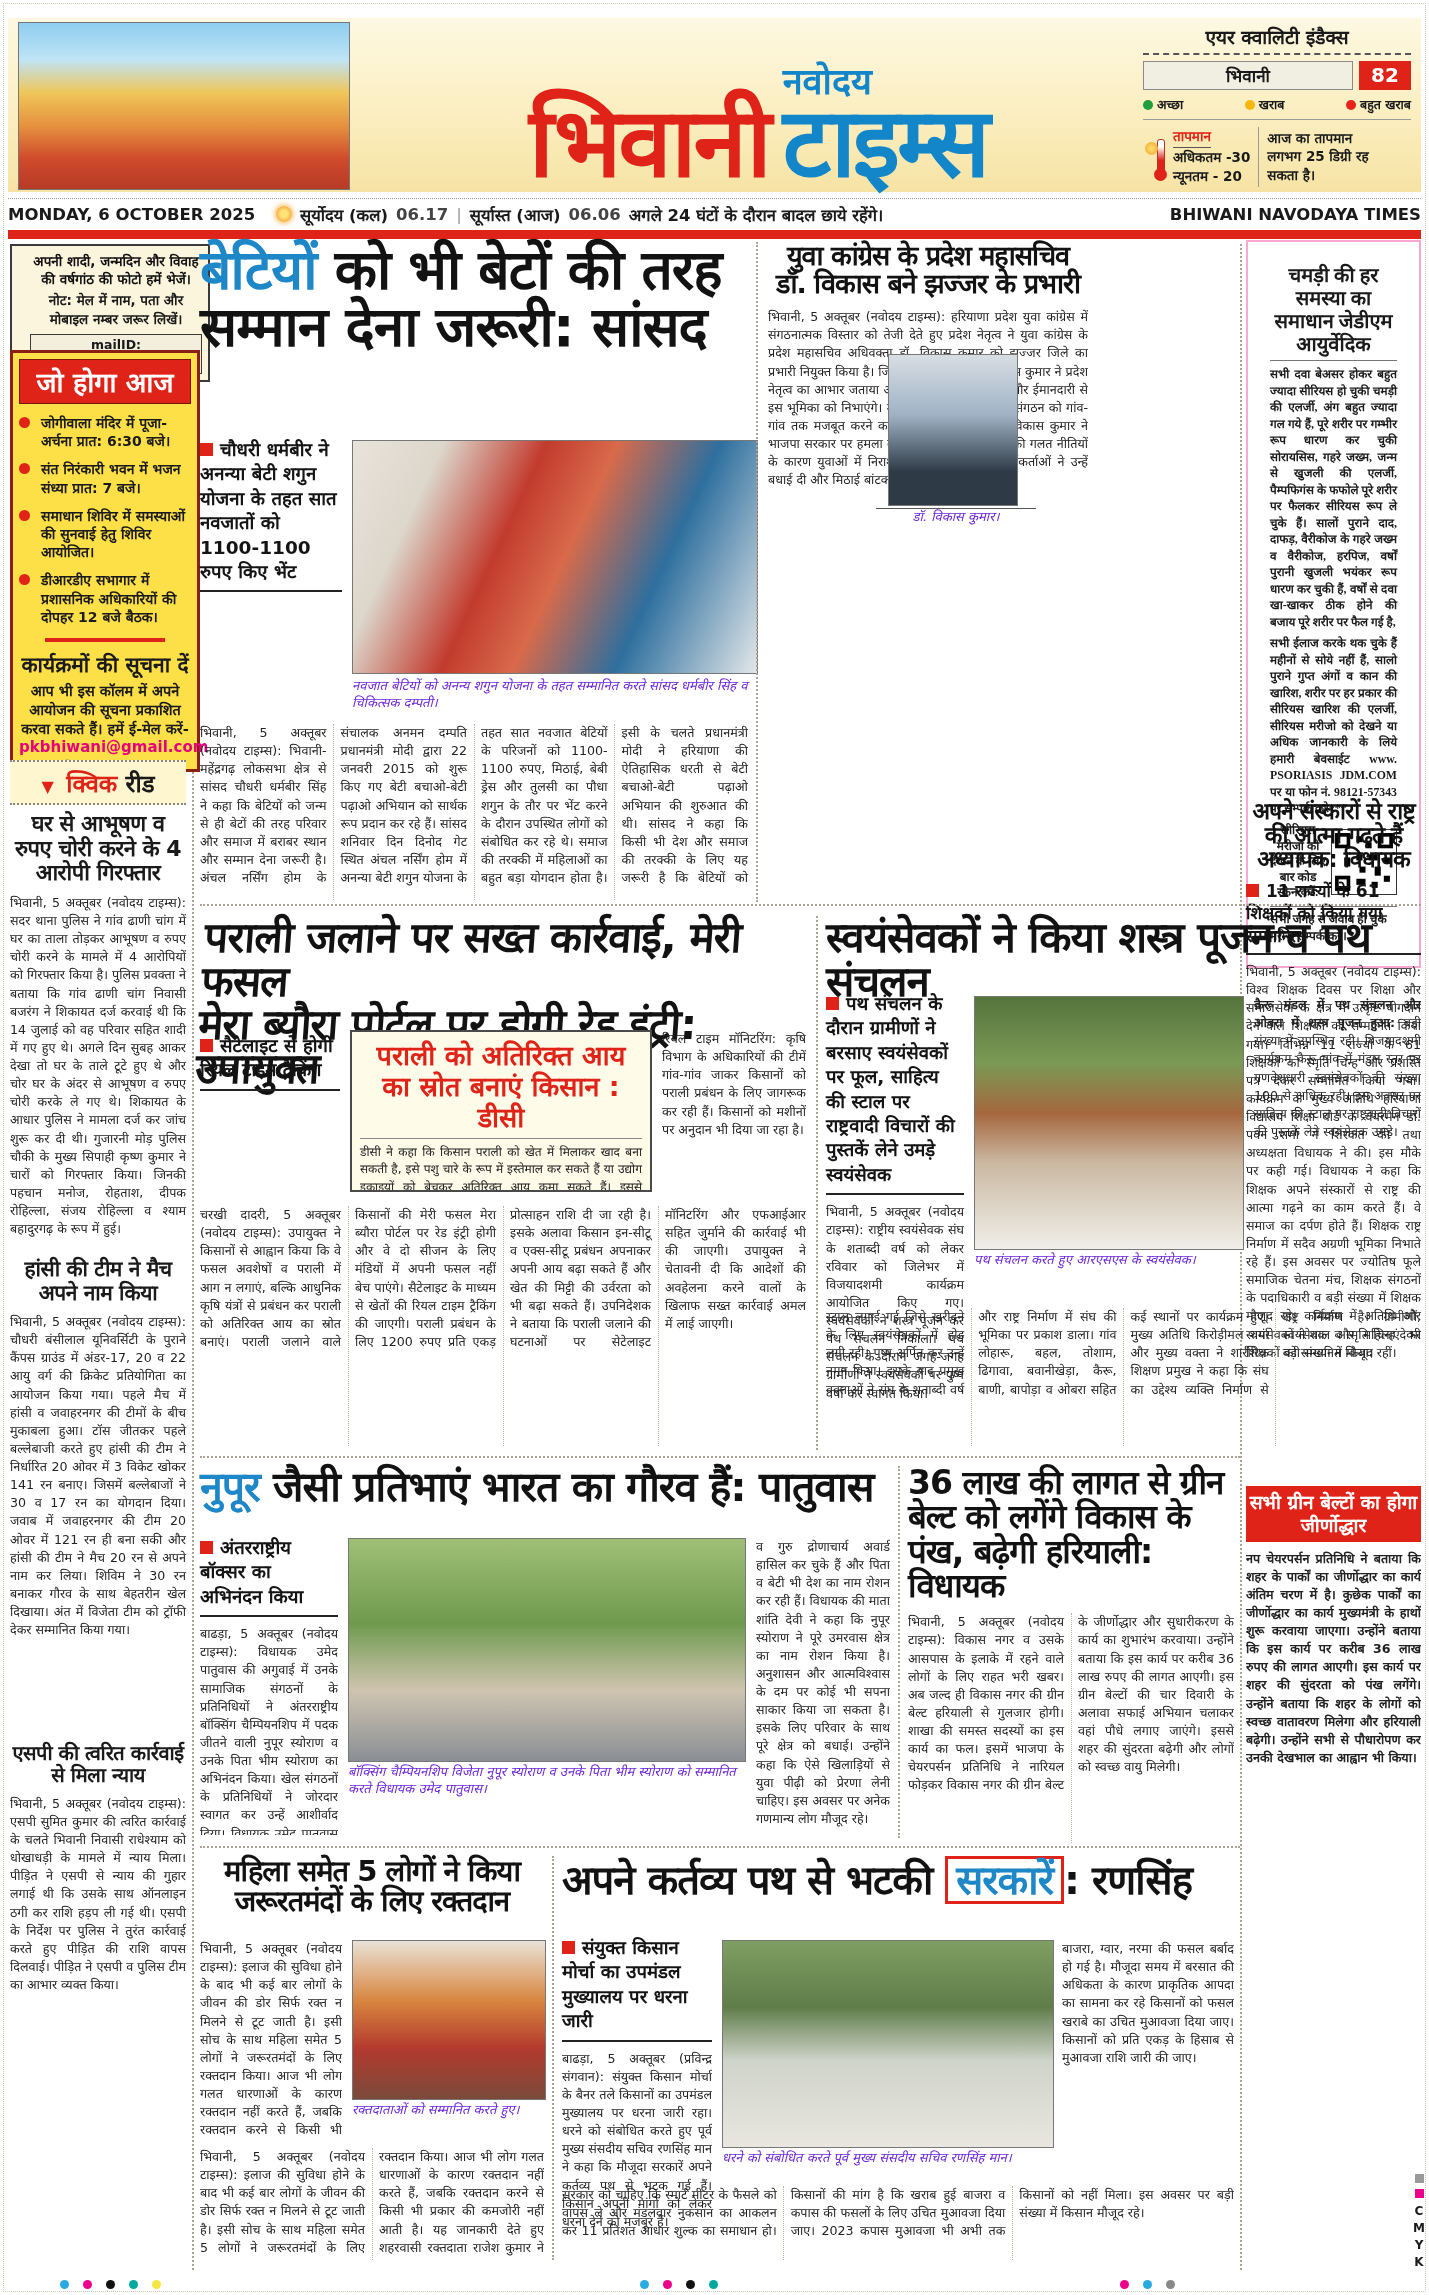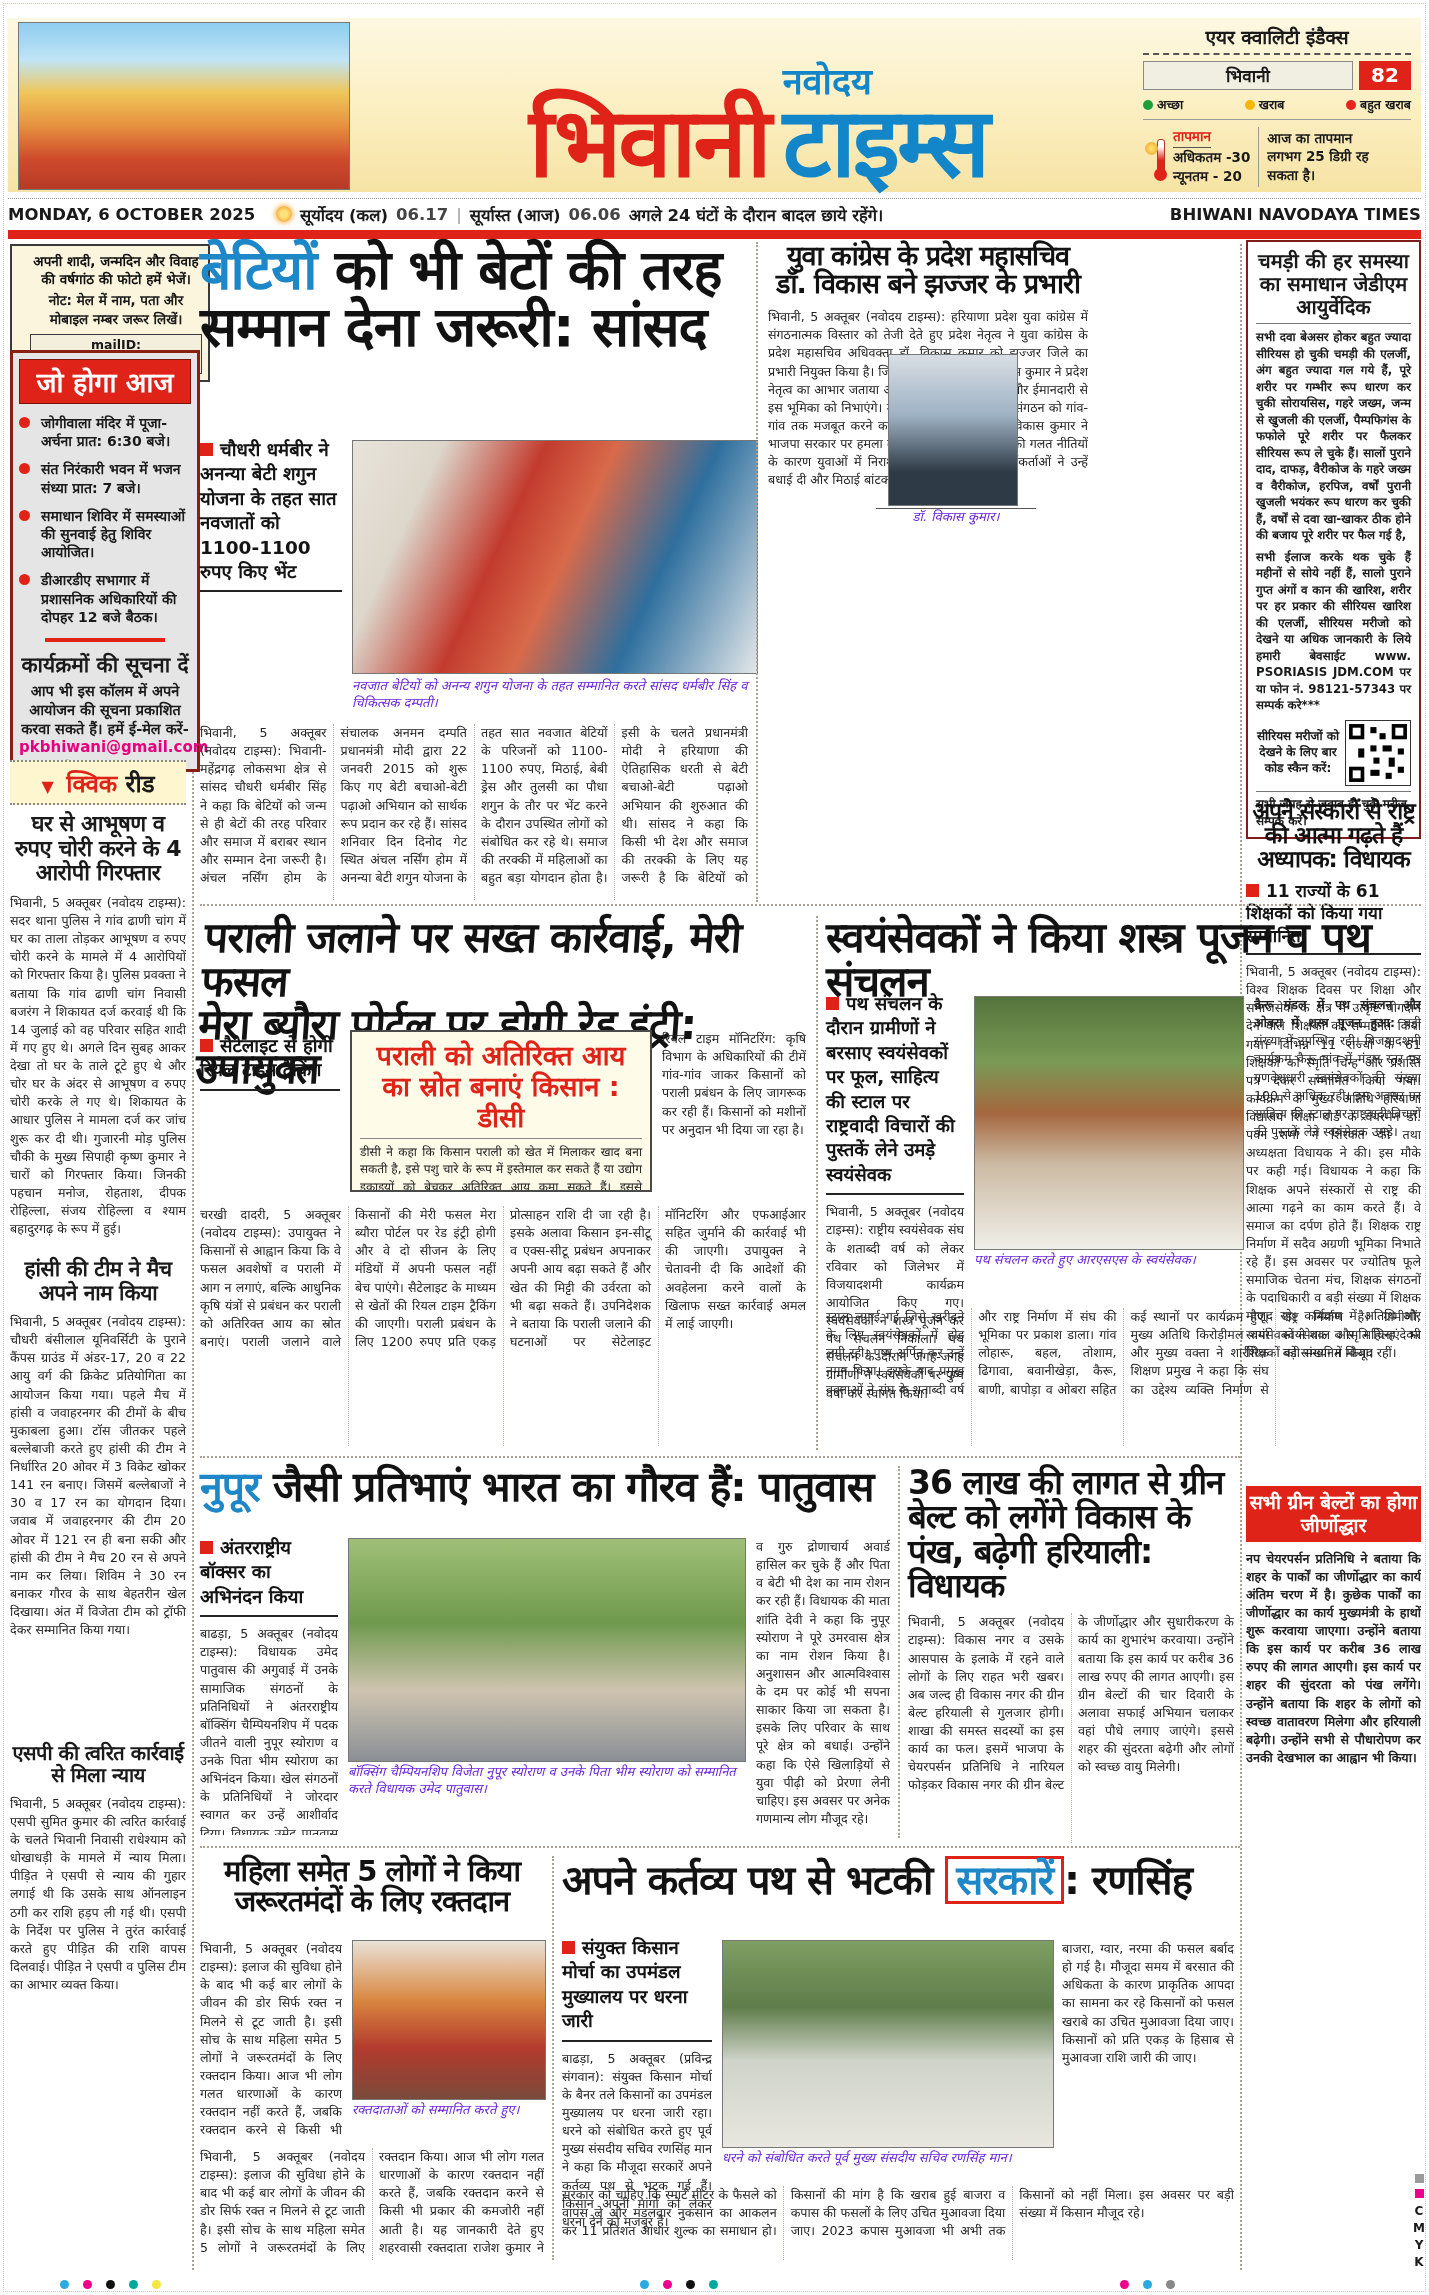--- a/index.html
+++ b/index.html
@@ -48,21 +48,21 @@
   .sq{display:inline-block;width:13px;height:13px;background:#e02318;margin-right:7px;}
   .cap{font-size:13px;font-weight:400;font-style:italic;color:#6d28d9;line-height:1.3;}
   .ph{border:1px solid #777;}
   .dotv{border-left:2px dotted #aaa295;}
   .doth{border-top:2px dotted #aaa295;}
   .ul{border-bottom:2px solid #222;padding-bottom:6px;}
   
   .notice{left:10px;top:244px;width:176px;background:#fcf5dd;border:2px solid #3a3a3a;text-align:center;
           font-weight:800;font-size:13.5px;line-height:1.35;padding:6px 4px 0 16px;}
   .notice .mail{border:1px solid #3a3a3a;margin:6px 2px 6px 2px;font-size:12.5px;background:#f4efdc;padding:2px 0;}
-  .joho{left:10px;top:350px;width:172px;height:404px;background:#e5e5e5;border:3px solid #8a2013;padding:6px;}
+  .joho{left:10px;top:350px;width:172px;height:404px;background:#fde047;border:3px solid #8a2013;padding:6px;}
   .joho .title{background:#e02318;color:#fff;font-weight:800;font-size:27px;text-align:center;padding:3px 0;border:1px solid #7a150c;}
   .jitem{display:flex;gap:11px;margin-top:10px;font-weight:700;font-size:14px;line-height:1.3;}
   .jdot{width:11px;height:11px;border-radius:50%;background:#e02318;flex:none;margin-top:3px;}
   .jline{width:70%;height:4px;background:#e02318;margin:12px auto 8px auto;}
   .suchna-t{font-weight:800;font-size:21px;text-align:center;}
   .suchna-b{font-weight:700;font-size:14.5px;text-align:center;line-height:1.3;margin-top:4px;}
   .suchna-mail{color:#e6007e;font-weight:800;font-size:15px;text-align:center;}
   .mini-logo{color:#1286c9;font-weight:800;font-size:25px;text-align:center;-webkit-text-stroke:1px #0b5c8e;}
   .quick{left:10px;top:760px;width:176px;border-top:2px dotted #888;border-bottom:2px dotted #888;background:#fdf6cf;
          text-align:center;font-weight:800;font-size:24px;padding:4px 0;}
@@ -74,21 +74,21 @@
   .yuva-ph{background:linear-gradient(180deg,#d8dee4 0%,#9fb2c4 40%,#2e3a46 78%);}
   .rss-ph{background:linear-gradient(180deg,#55743d 0%,#7a9a55 26%,#a5673f 46%,#cbb9a2 66%,#f0efe9 100%);}
   .nupur-ph{background:linear-gradient(180deg,#9fbf77 0%,#6f9a4e 38%,#cfc4b0 68%,#8a8f95 100%);}
   .rakt-ph{background:linear-gradient(180deg,#e9e2d6 0%,#d8853f 38%,#b33a2e 68%,#7a4a3a 100%);}
   .dharna-ph{background:linear-gradient(180deg,#7f9e63 0%,#5f7d4a 32%,#cfd3c9 58%,#e9e7df 100%);}
   .parali-box{background:#fefbe9;border:2px solid #4a4a4a;padding:8px;}
   .parali-box .bt{color:#e02318;font-weight:800;font-size:27px;text-align:center;line-height:1.15;border-bottom:1px solid #888;padding-bottom:5px;margin-bottom:5px;}
   .greenbox{background:#e02318;color:#fff;font-weight:800;font-size:19px;text-align:center;padding:5px 3px;line-height:1.2;}
   .boxed-word{color:#1e87c8;border:3px solid #e02318;padding:0 8px;display:inline-block;line-height:1.05;}
   .jdm{left:1246px;top:240px;width:175px;}
-  .jdm-frame{border:2px solid #7f1d1d;padding:8px;}
+  .jdm-frame{border:2px solid #f9a8d4;padding:22px;font-family:Liberation Serif, serif;}
   .jdm-t{font-weight:800;font-size:20px;text-align:center;line-height:1.15;border-bottom:1px solid #777;padding-bottom:4px;}
   .jdm-b{font-size:11.8px;line-height:1.4;text-align:justify;font-weight:600;margin-top:5px;}
   .qr-row{display:flex;gap:5px;margin-top:6px;align-items:center;}
   .qr-label{font-weight:800;font-size:12px;text-align:center;line-height:1.3;flex:1;}
   .cmyk{position:absolute;right:4px;bottom:26px;display:flex;flex-direction:column;gap:3px;align-items:center;font-weight:800;font-size:12px;}
   .mark{width:9px;height:9px;border-radius:50%;display:inline-block;margin-right:14px;}
   .marksq{width:9px;height:9px;display:inline-block;margin-bottom:3px;}
 </style>
 </head>
 <body>

